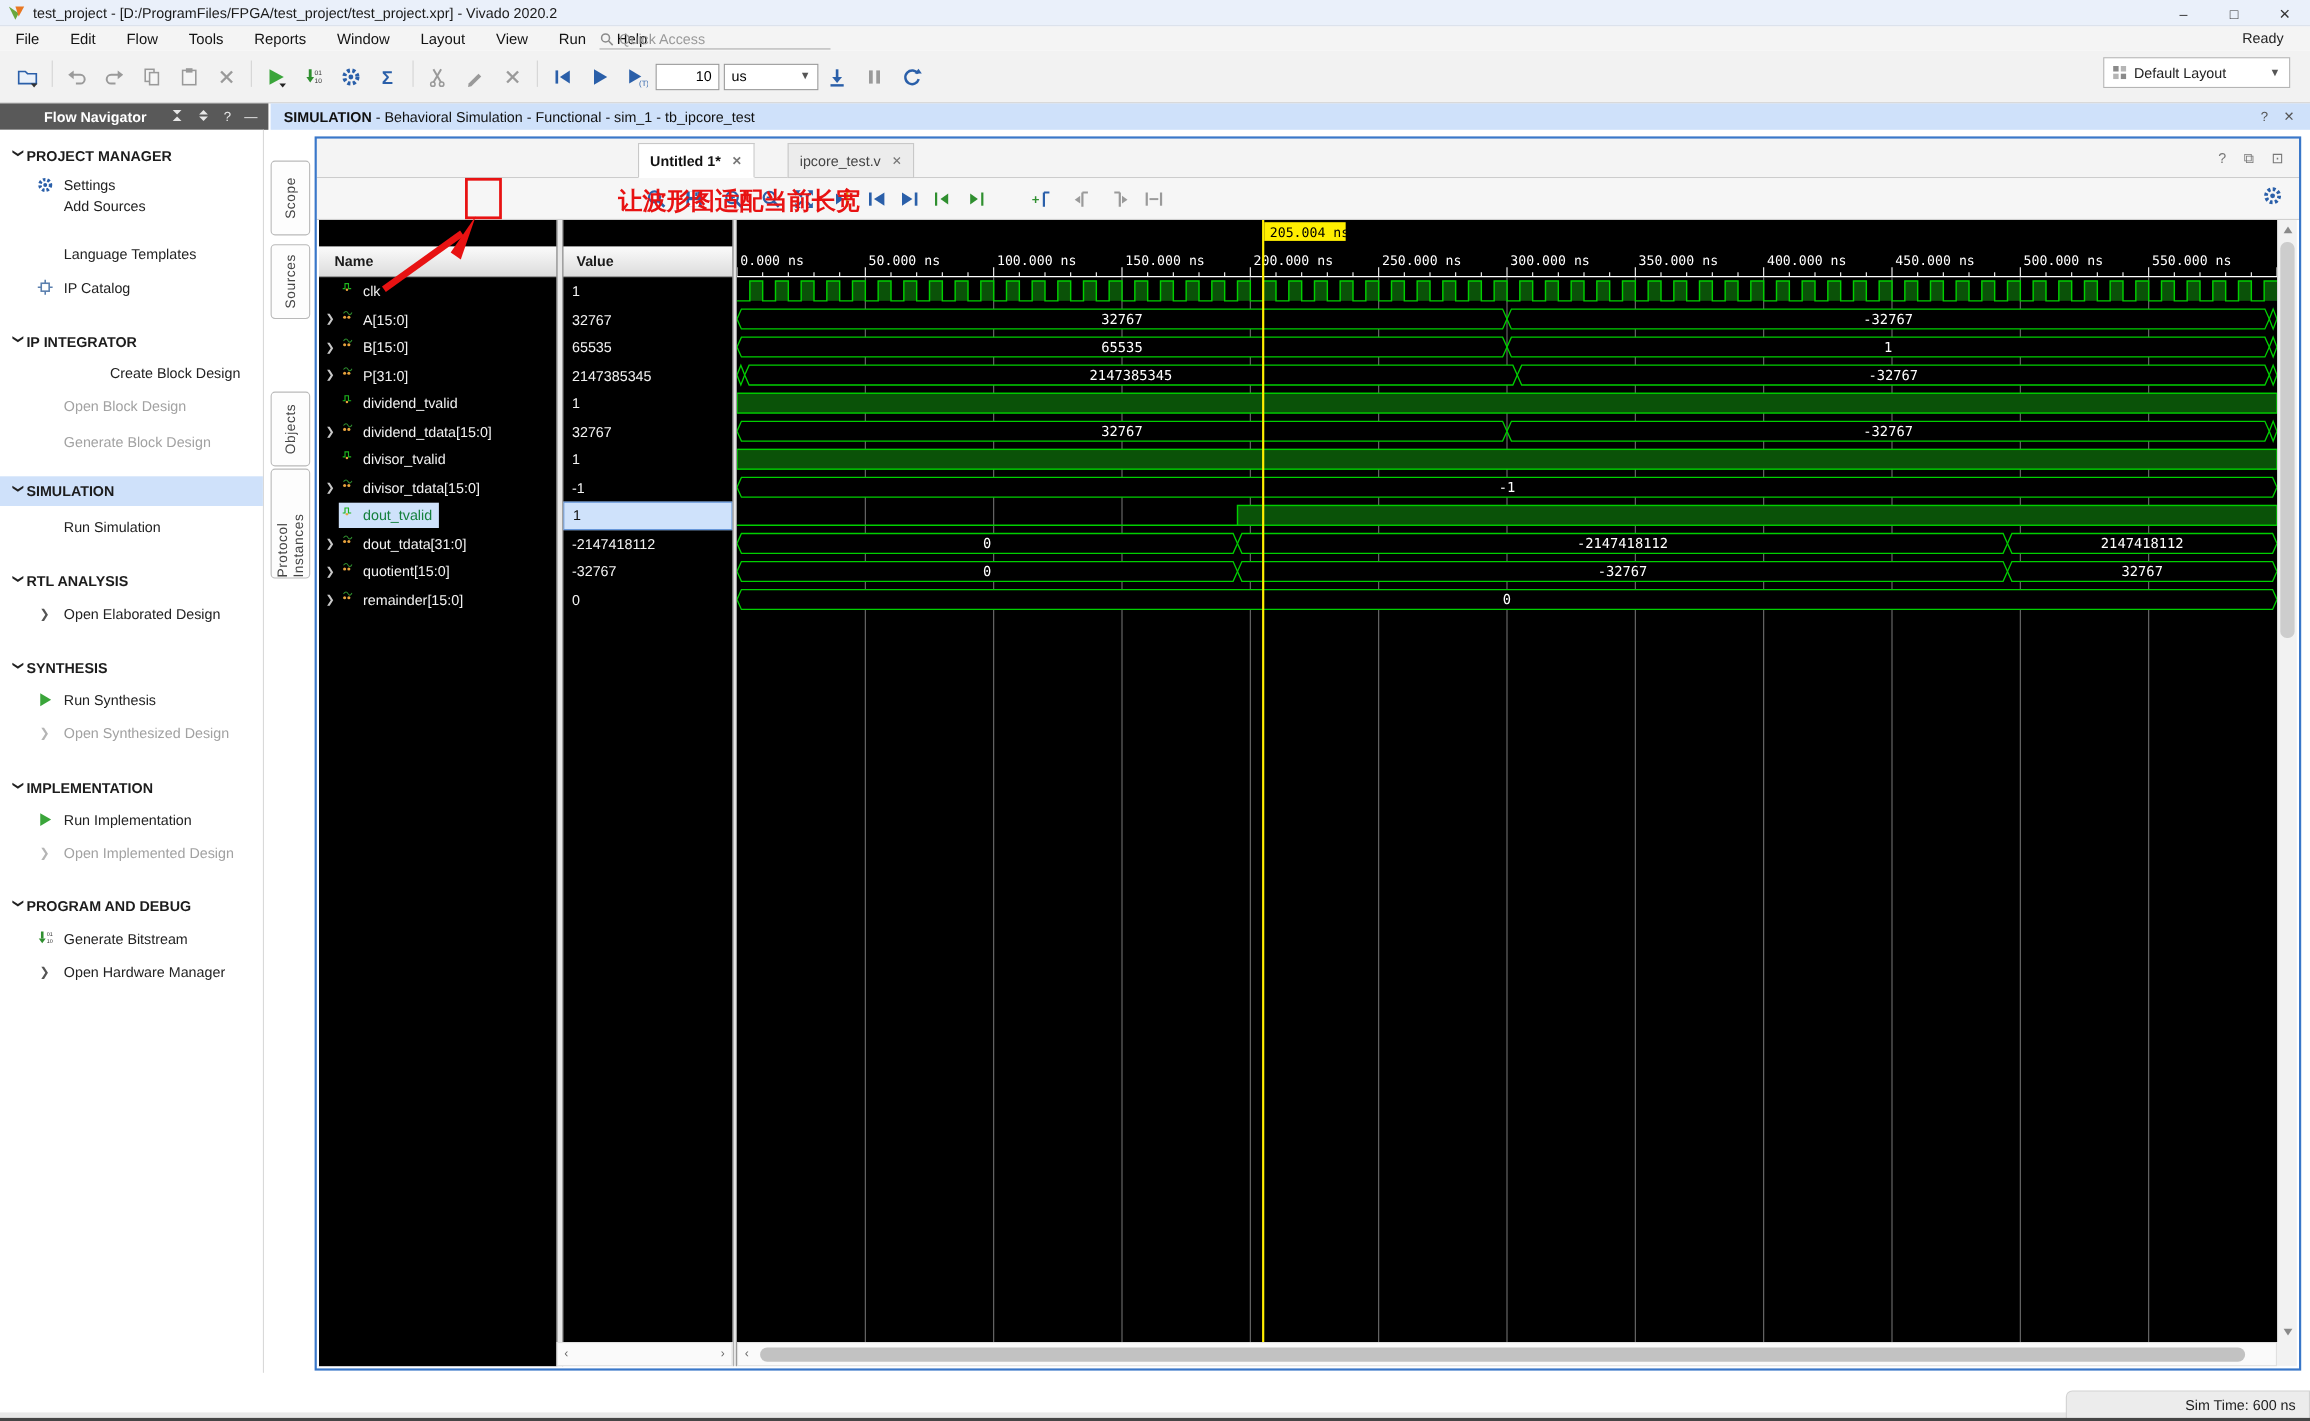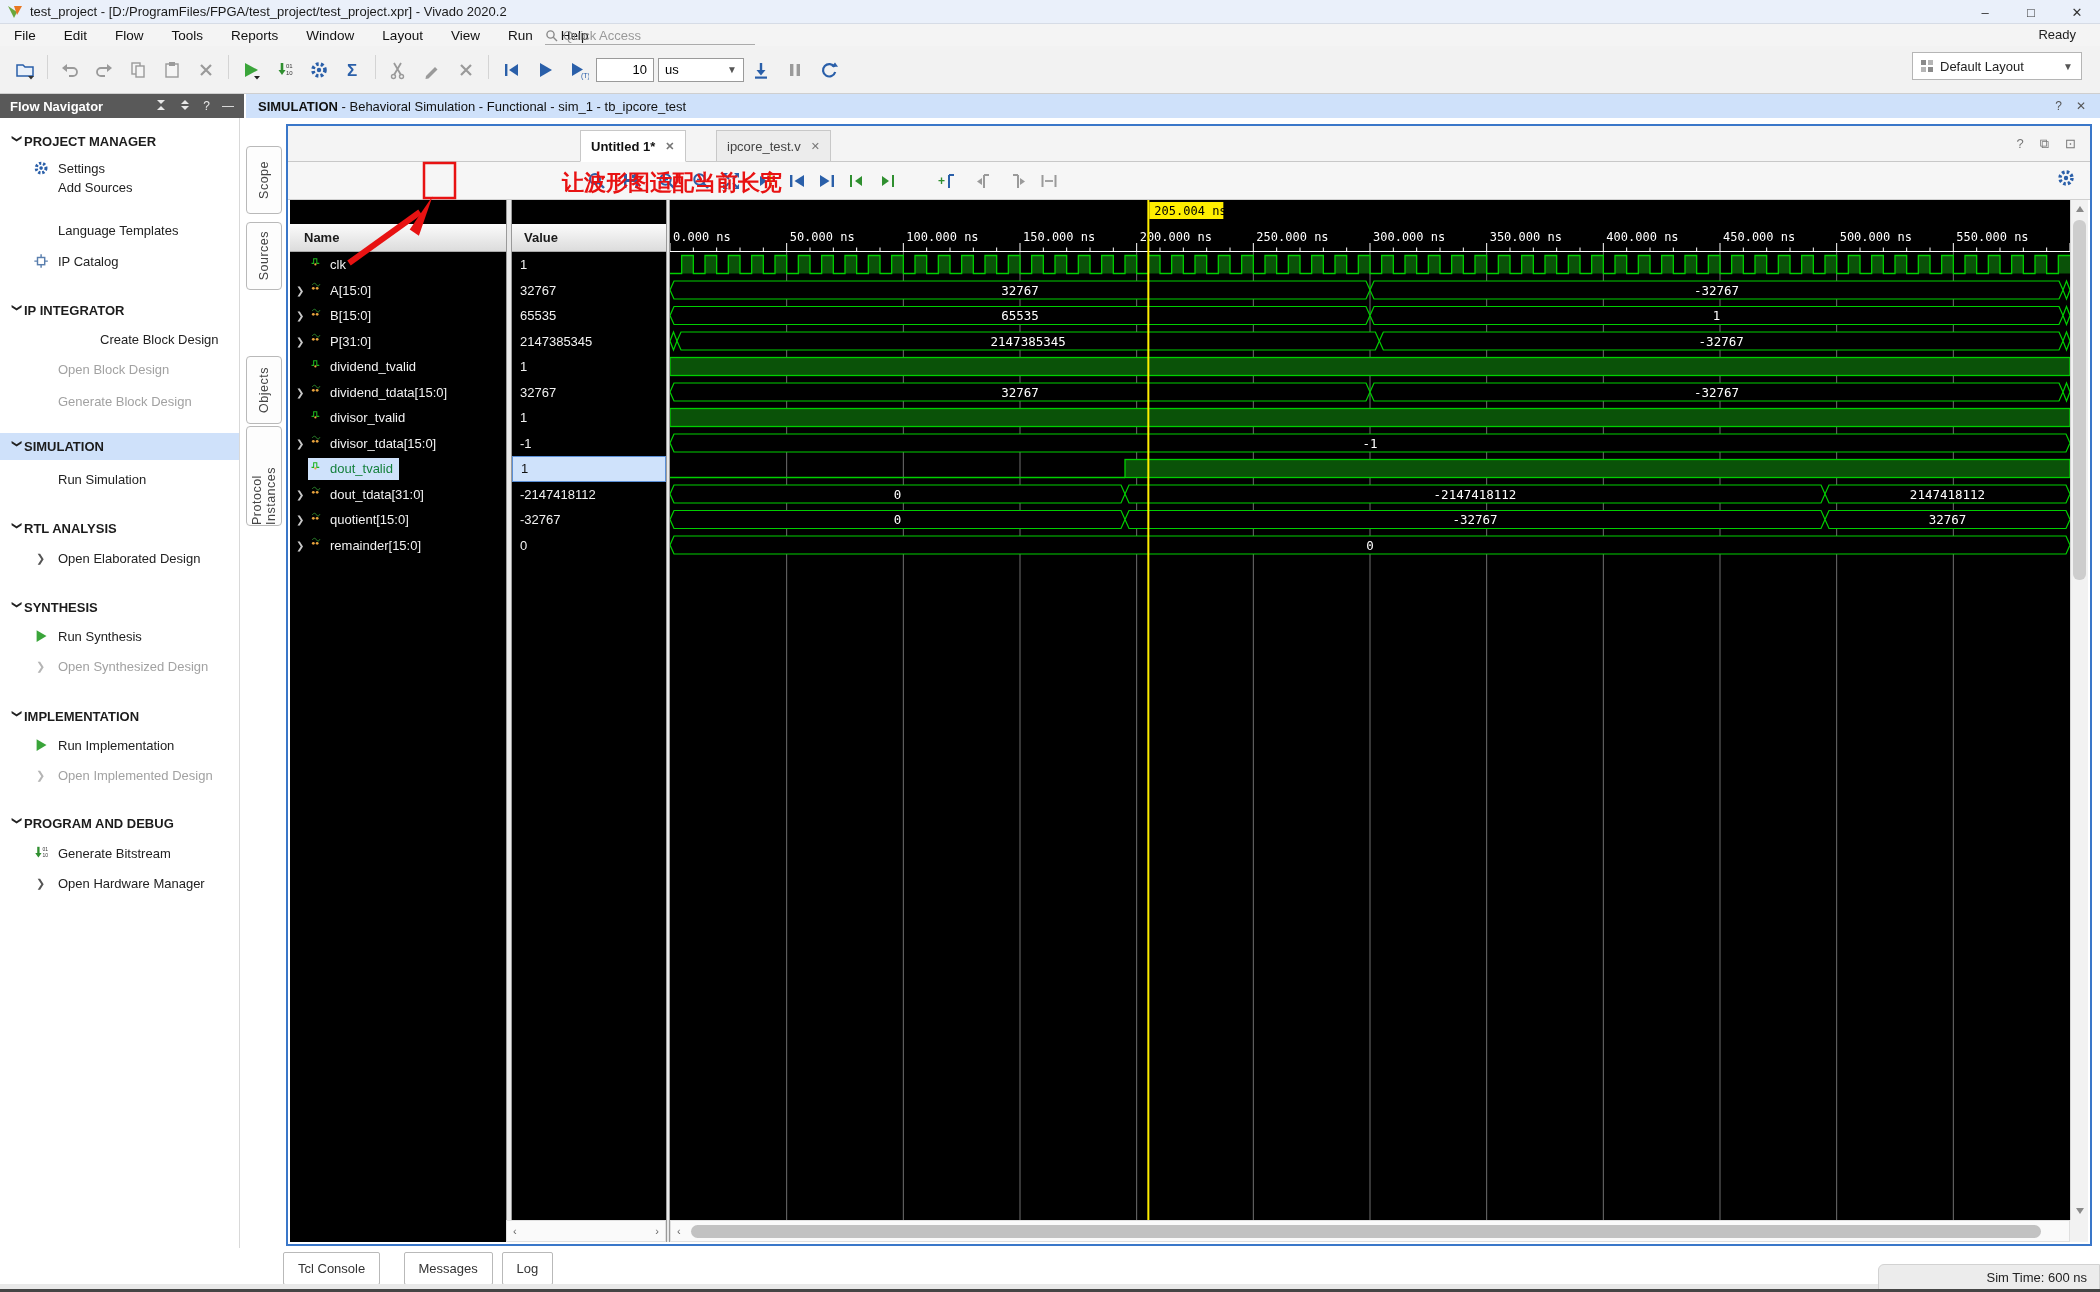--- a/index.html
+++ b/index.html
@@ -30,21 +30,21 @@
     font-size:13px; font-family:"Liberation Sans",sans-serif; }
   .unit-dd { width:86px; height:24px; border:1px solid #9a9a9a; background:#fff; font-size:13px; display:flex;
     align-items:center; padding:0 6px; gap:28px; margin-left:4px; }
   .unit-dd .car { margin-left:auto; color:#555; font-size:10px; }
   #layout-dd { position:absolute; right:18px; top:52px; width:170px; height:28px; background:#fff; border:1px solid #b5b5b5;
     display:flex; align-items:center; font-size:13px; color:#222; padding:0 8px; gap:7px; }
   #layout-dd .car { margin-left:auto; color:#555; font-size:10px; }
   .gridglyph { display:inline-block; width:12px; height:12px; }
   
   #flowhdr { left:0; top:94px; width:244px; height:24px; background:#595959; color:#fff; display:flex; align-items:center;
-    font-size:13px; font-weight:bold; }
+    font-size:13px; font-weight:bold;padding-left:30px; }
   #flowhdr .t { margin-left:10px; }
   #flowhdr .ic { margin-left:auto; display:flex; gap:12px; margin-right:10px; font-weight:normal; color:#e8e8e8; font-size:12px; }
   #simbanner { left:246px; top:94px; width:1854px; height:24px; background:#cfe1fa; display:flex; align-items:center;
     font-size:13px; color:#111; }
   #simbanner .txt { margin-left:12px; }
   #simbanner b { font-weight:bold; }
   #simbanner .ic { margin-left:auto; margin-right:14px; color:#555; display:flex; gap:14px; font-size:12px; }
   
   #sidebar { left:0; top:118px; width:240px; height:1130px; background:#fff; border-right:1px solid #d9d9d9; overflow:hidden; }
   .fn-section { position:absolute; left:0; width:240px; height:27px; display:flex; align-items:center; }
@@ -936,27 +936,20 @@
     </div>
     <div id="hs-wave">
       <span class="harr" style="left:6px">‹</span>
       <div class="thumb"></div>
     </div>
     <div id="hs-corner2"></div>
   </div>
 
   <div class="abs" id="wavewin-border"></div>
 
-  <div class="abs" id="bottombar"><span id="btabs-holder"><div class="btab" style="left: 283px;">
-          <span>Tcl Console</span>
-        </div><div class="btab" style="left: 403.5px;">
-          <span>Messages</span>
-        </div><div class="btab" style="left: 501.5px;">
-          <span>Log</span>
-        </div></span></div>
   <div class="abs" id="statusstrip"></div>
   <div class="abs" id="simtimebox">
     <span>Sim Time: 600 ns</span>
   </div>
   <div class="abs" id="bottomedge"></div>
 
   <svg class="abs" id="annot">
     <rect x="424" y="163" width="31" height="35" fill="none" stroke="#e81212" stroke-width="2.5"></rect>
     <polygon points="432,196 414,232 424,237" fill="#e81212" transform="rotate(8 430 200)"></polygon>
     <line x1="349" y1="263" x2="420" y2="212" stroke="#e81212" stroke-width="6"></line>

